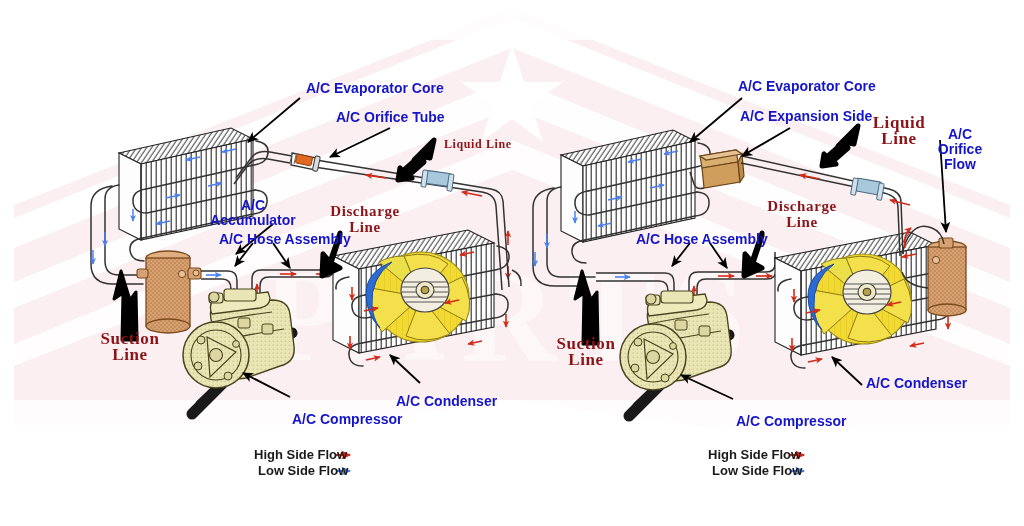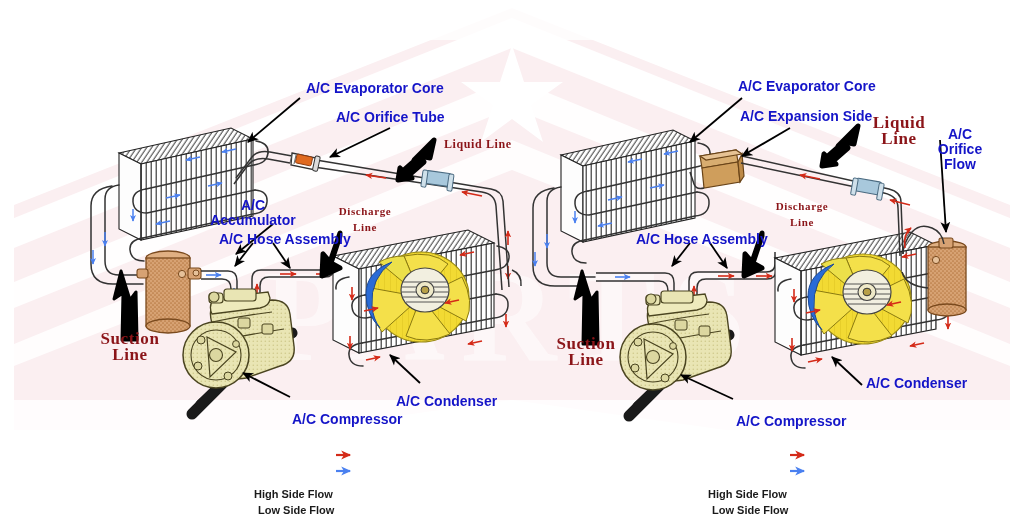--- a/index.html
+++ b/index.html
@@ -11,26 +11,26 @@
   }
   
   #watermark{position:absolute;inset:0;overflow:hidden;pointer-events:none;}
   .lbl{position:absolute;white-space:nowrap;}
   .lbl-blue{
     color:#1414c8;font-family:"Liberation Sans", sans-serif;
     font-weight:bold;font-size:14px;line-height:14.5px;
   }
   .lbl-red{
     color:#8b1418;font-family:"Liberation Serif", serif;
-    font-weight:bold;font-size:11px;line-height:16px;
+    font-weight:bold;font-size:15px;line-height:16px;
     letter-spacing:0.6px;
   }
   .lbl-legend{
     color:#1a1a1a;font-family:"Liberation Sans", sans-serif;
-    font-weight:bold;font-size:11px;line-height:11px;margin-top:40px;
+    font-weight:bold;font-size:13px;line-height:11px;
   }
   .ctr{text-align:center;}
   svg{display:block;}
   #art{position:absolute;left:0;top:0;}
 </style>
 </head>
 <body>
 
 <div id="stage">
 

